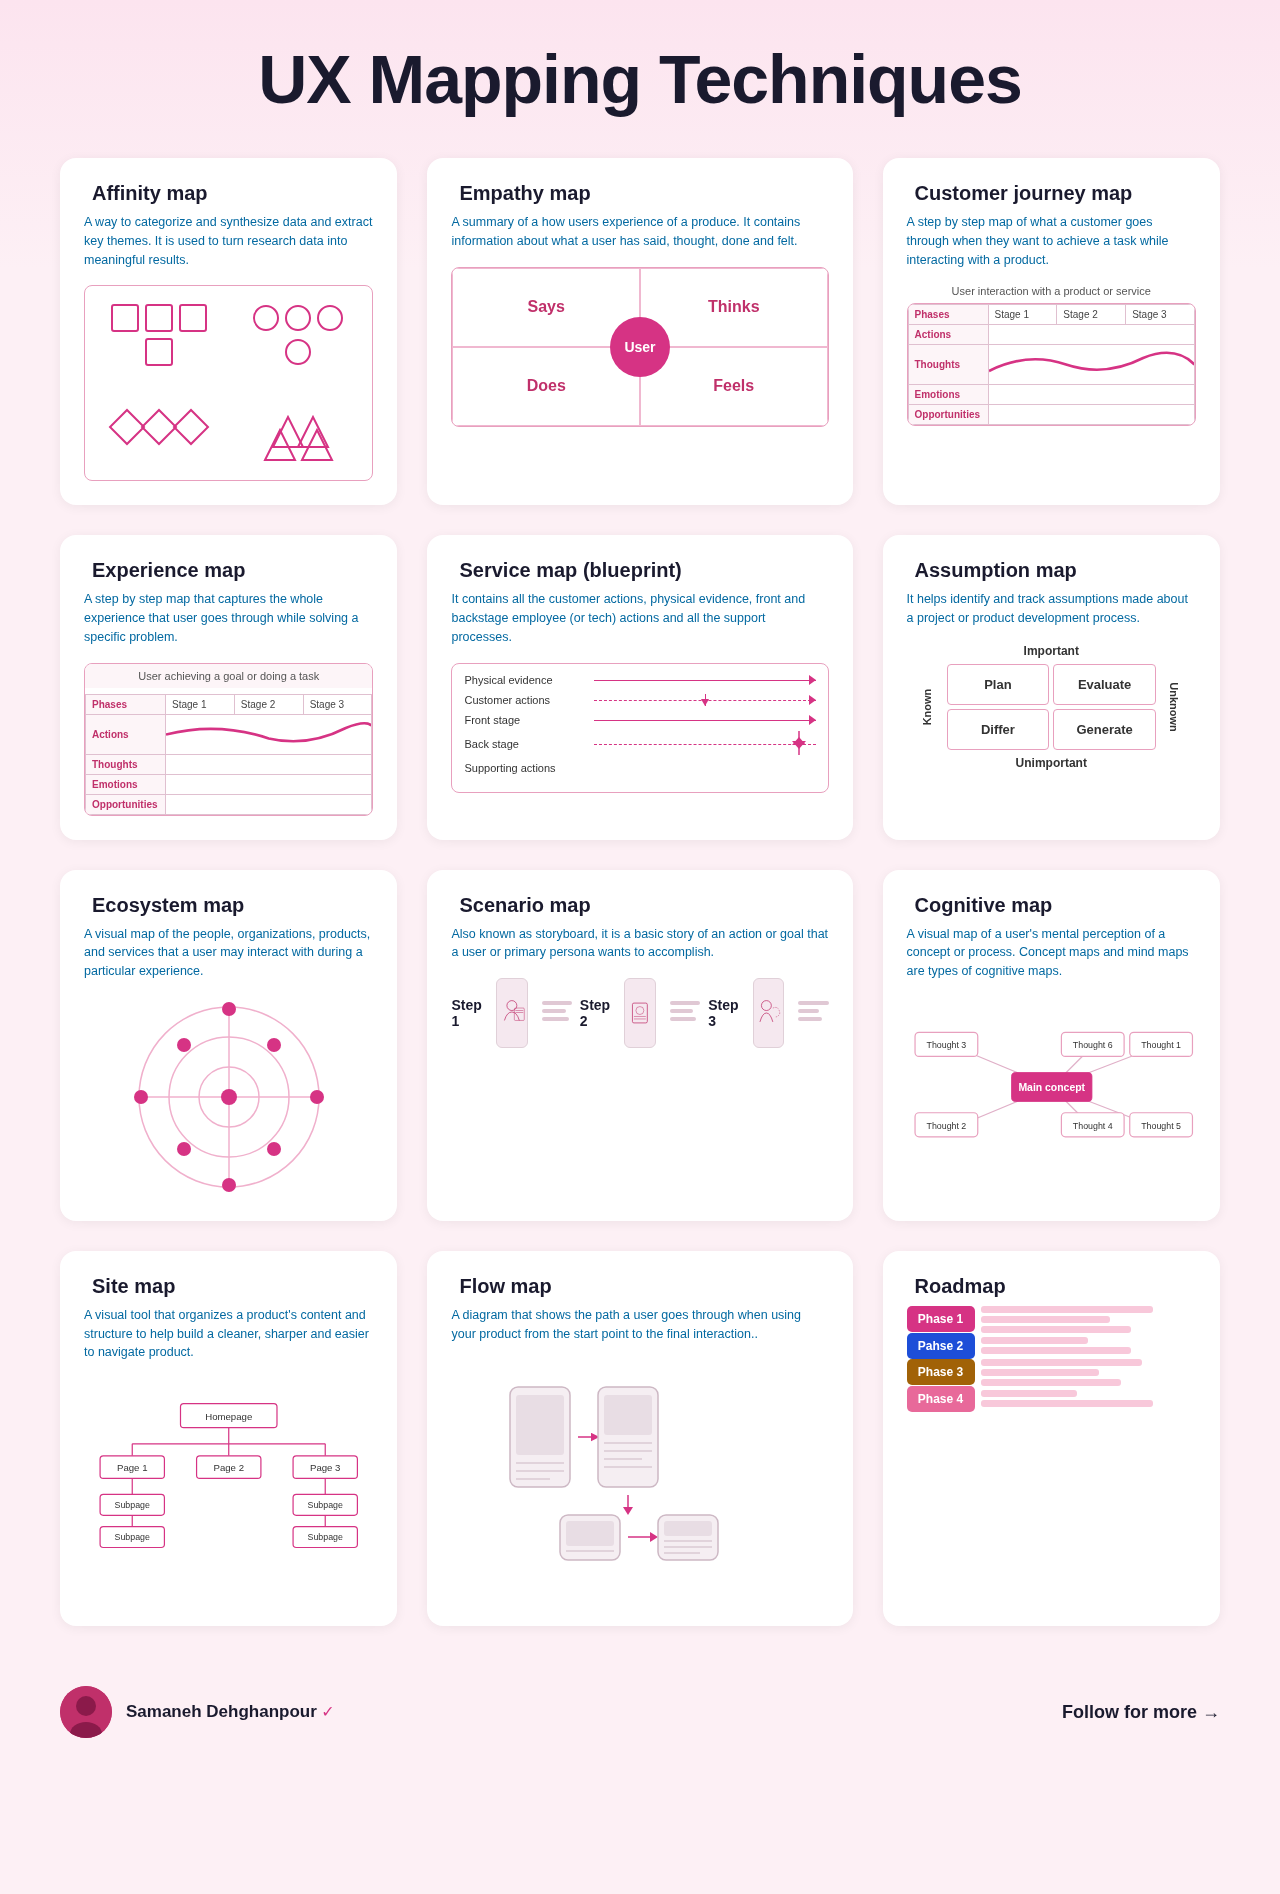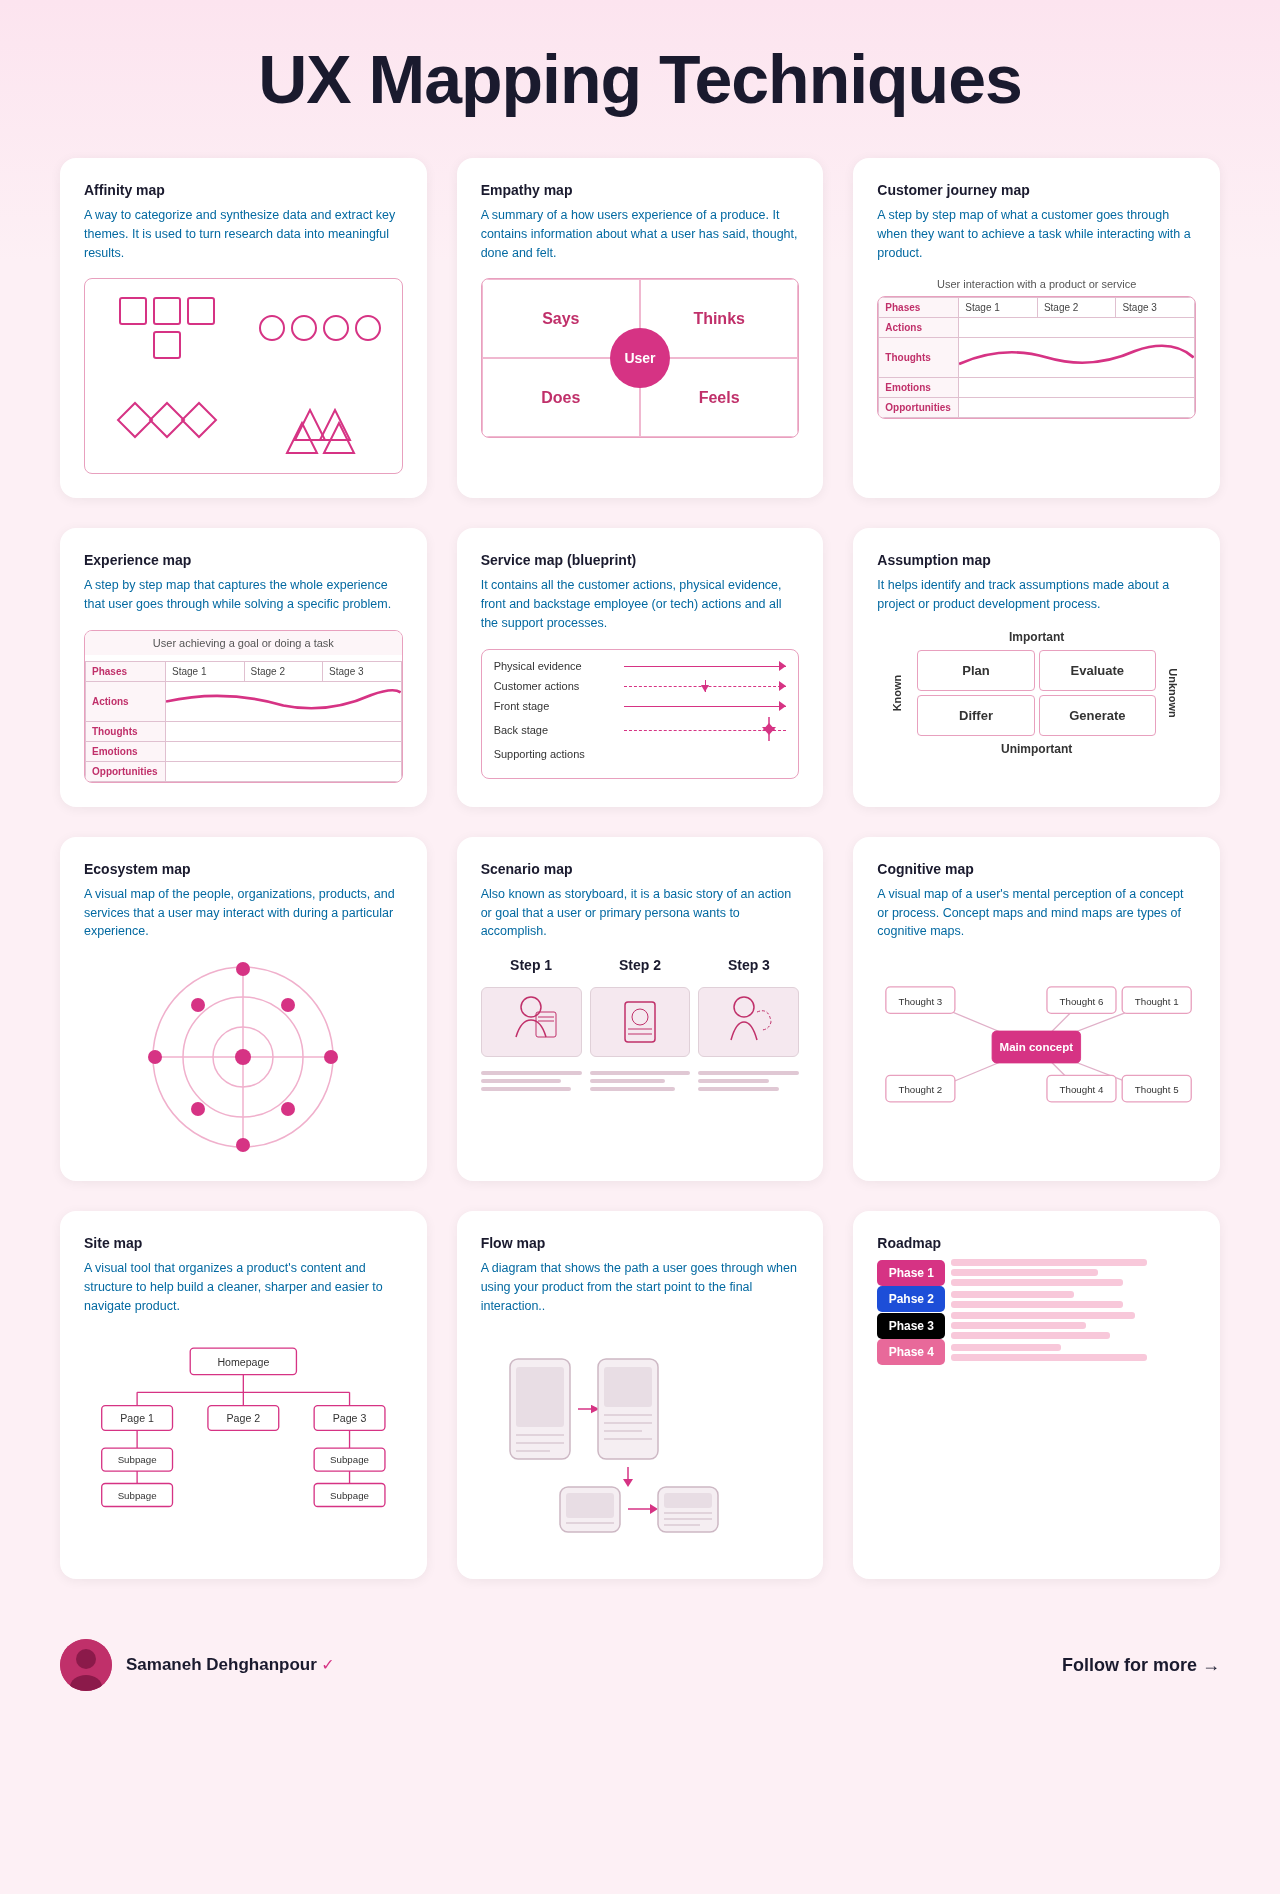--- a/index.html
+++ b/index.html
@@ -27,24 +27,25 @@
       grid-template-columns: 1fr 1fr 1fr;
       gap: 30px;
     }
     .card {
       background: white;
       border-radius: 16px;
       padding: 24px;
       box-shadow: 0 2px 12px rgba(0,0,0,0.06);
     }
     .card-title {
-      font-size: 14px;
+      font-size: 20px;
       font-weight: 700;
       color: #1a1a2e;
       margin-bottom: 8px;
+      margin-left: 8px;
     }
     .card-desc {
       font-size: 12.5px;
       color: #0369a1;
       line-height: 1.5;
       margin-bottom: 16px;
     }
     
     .affinity-grid {
       display: grid;
@@ -254,21 +255,21 @@
     }
 
     
     .scenario-container {
       display: grid;
       grid-template-columns: 1fr 1fr 1fr;
       gap: 8px;
     }
     .scenario-step {
       display: flex;
-      flex-direction: column;
+      flex-direction: row;
       align-items: center;
       gap: 14px;
     }
     .scenario-step-label {
       font-size: 14px;
       font-weight: 700;
       color: #1a1a2e;
     }
     .scenario-img {
       width: 100%;
@@ -797,21 +798,21 @@
 
         <div class="roadmap-row">
           <div class="roadmap-label" style="background:#1d4ed8;">Pahse 2</div>
           <div class="roadmap-bars">
             <div class="roadmap-bar" style="background:#f8c8da; width:50%;"></div>
             <div class="roadmap-bar" style="background:#f8c8da; width:70%;"></div>
           </div>
         </div>
 
         <div class="roadmap-row">
-          <div class="roadmap-label" style="background:#000000;">Phase 3</div>
+          <div class="roadmap-label" style="background:#a16207;">Phase 3</div>
           <div class="roadmap-bars">
             <div class="roadmap-bar" style="background:#f8c8da; width:75%;"></div>
             <div class="roadmap-bar" style="background:#f8c8da; width:55%;"></div>
             <div class="roadmap-bar" style="background:#f8c8da; width:65%;"></div>
           </div>
         </div>
 
         <div class="roadmap-row">
           <div class="roadmap-label" style="background:#e8699a;">Phase 4</div>
           <div class="roadmap-bars">

